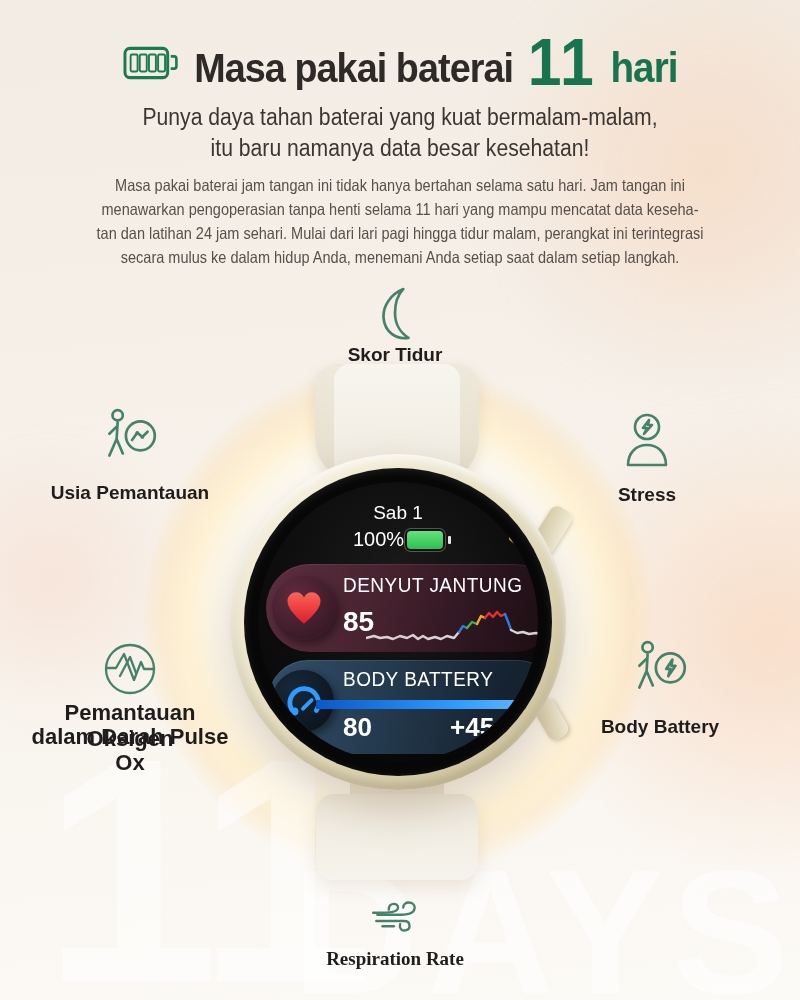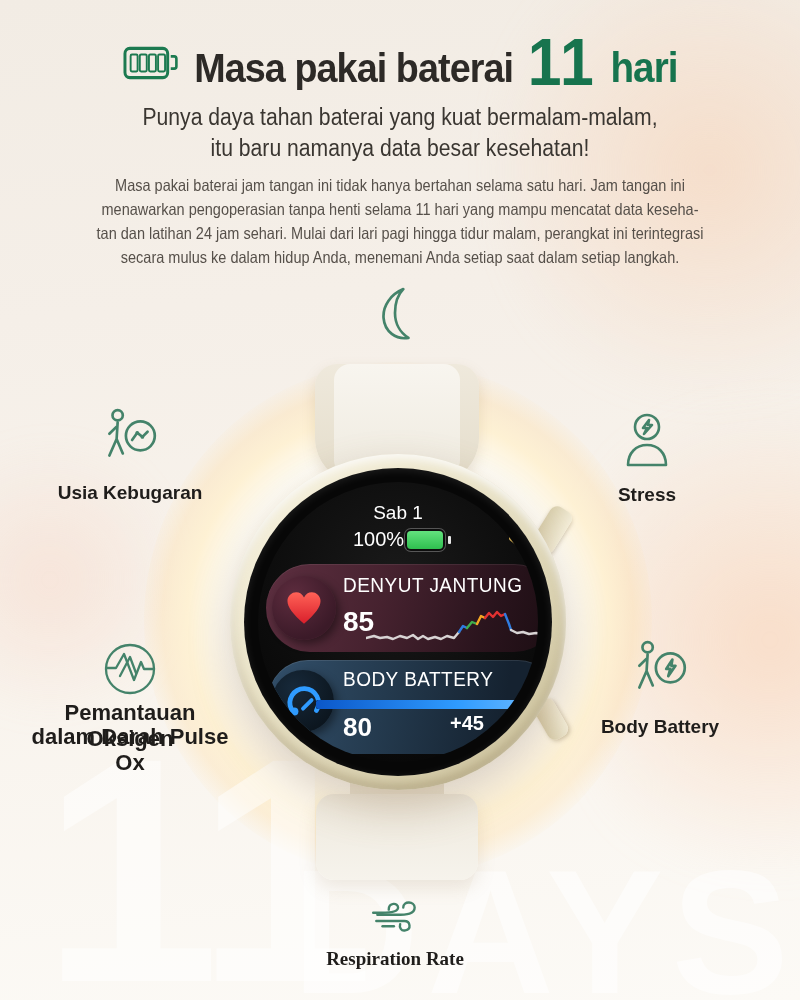--- a/index.html
+++ b/index.html
@@ -75,21 +75,21 @@
   .bb-card{left:10px;top:178px;width:290px;height:94px;border-radius:40px;
     background:linear-gradient(100deg,#33506b 0%,#243a4e 40%,#152230 80%);
     box-shadow:inset 0 1px 0 rgba(255,255,255,.10);}
   .bb-badge{left:4px;top:10px;width:62px;height:62px;border-radius:50%;
     background:radial-gradient(circle at 35% 30%,#17293a,#0c161f 75%);box-shadow:3px 4px 10px rgba(0,0,0,.45);
     display:flex;align-items:center;justify-content:center;}
   .bb-title{left:75px;top:8px;color:#fff;font-size:20px;letter-spacing:.5px;transform:scaleX(.95);transform-origin:0 0;white-space:nowrap;}
   .bb-bar{left:48px;top:40px;width:228px;height:9px;background:#05070a;border-radius:2px;overflow:hidden;}
   .bb-fill{height:100%;background:linear-gradient(90deg,#0b57c9,#2f9bff 70%,#5cb2ff);border-radius:2px;}
   .bb-value{left:75px;top:52px;color:#fff;font-size:26px;font-weight:bold;}
-  .bb-gain{left:182px;top:52px;color:#fff;font-size:20px;font-weight:bold;}
+  .bb-gain{left:182px;top:52px;color:#fff;font-size:26px;font-weight:bold;}
 </style>
 </head>
 <body>
 
 <div id="stage">
 
   <div class="abs bg-peach-tr"></div>
   <div class="abs bg-peach-r"></div>
   <div class="abs bg-pink-l"></div>
   <div class="abs glow-ring"></div>
@@ -122,34 +122,35 @@
     <div>menawarkan pengoperasian tanpa henti selama 11 hari yang mampu mencatat data keseha-</div>
     <div>tan dan latihan 24 jam sehari. Mulai dari lari pagi hingga tidur malam, perangkat ini terintegrasi</div>
     <div>secara mulus ke dalam hidup Anda, menemani Anda setiap saat dalam setiap langkah.</div>
   </div>
 
   <div class="f-icon" style="left:371px;top:286px;">
     <svg width="48" height="54" viewBox="0 0 46 52">
       <path d="M31 3 C19 8 11 19 12 31 C13 44 24 52 36 50 C28 45 23 36 23 26 C23 16 26 8 31 3 Z" fill="none" stroke="#44836a" stroke-width="2.6" stroke-linejoin="round"></path>
     </svg>
   </div>
+  <div class="f-label" style="left:285px;top:344px;">Skor Tidur</div>
 
   <div class="f-icon" style="left:99px;top:408px;">
     <svg width="60" height="64" viewBox="0 0 58 62">
       <g fill="none" stroke="#44836a" stroke-width="2.6" stroke-linecap="round" stroke-linejoin="round">
         <circle cx="18" cy="7" r="5"></circle>
         <path d="M18 14 L17 30 M17 18 L10 25 M17 30 L10 46 M17 30 L23 44"></path>
         <circle cx="40" cy="27" r="14"></circle>
         <polyline points="32,31 37,24 42,28 47,23"></polyline>
       </g>
       <circle cx="37" cy="24" r="1.8" fill="#44836a"></circle>
       <circle cx="42" cy="28" r="1.8" fill="#44836a"></circle>
     </svg>
   </div>
-  <div class="f-label" style="left:20px;top:482px;">Usia Kebugaran</div>
+  <div class="f-label" style="left:20px;top:482px;">Usia Pemantauan</div>
 
   <div class="f-icon" style="left:621px;top:412px;">
     <svg width="52" height="60" viewBox="0 0 52 58">
       <g fill="none" stroke="#44836a" stroke-width="2.6" stroke-linecap="round" stroke-linejoin="round">
         <circle cx="26" cy="14" r="12"></circle>
         <polyline points="28,7 22,15 26,15 23,21 31,12 27,12 28,7"></polyline>
         <path d="M7 52 C7 40 15 32 26 32 C37 32 45 40 45 52 Z"></path>
       </g>
     </svg>
   </div>

